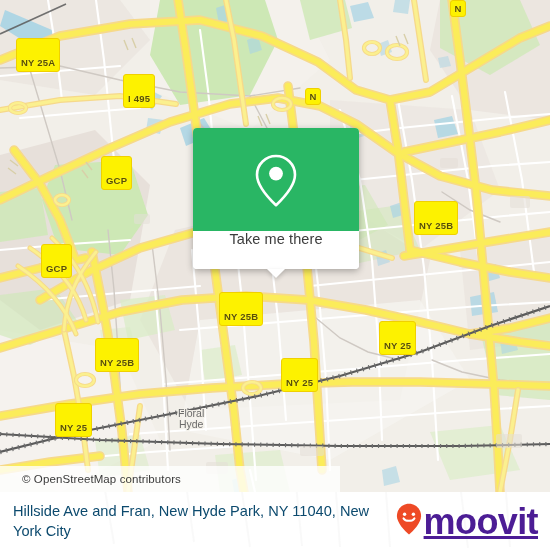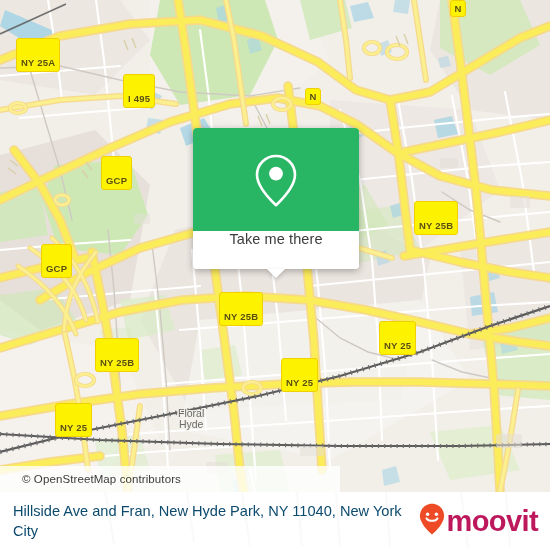--- a/index.html
+++ b/index.html
@@ -173,25 +173,26 @@
     line-height: 20px;
     max-width: 390px;
   }
   #brand-logo {
     display: flex;
     align-items: center;
     gap: 2px;
     flex: none;
   }
   #brand-wordmark {
-    color: #be185d;
-    font-size: 29px;
+    color: #4c1d95;
+    font-size: 36px;
     font-weight: bold;
     letter-spacing: -.6px;
     line-height: 29px;
+    text-decoration: underline;
   }
 </style>
 </head>
 <body>
 
 <div id="app">
 
   <div id="map-area">
 
     <svg id="map-canvas" viewBox="0 0 550 492" xmlns="http://www.w3.org/2000/svg">

